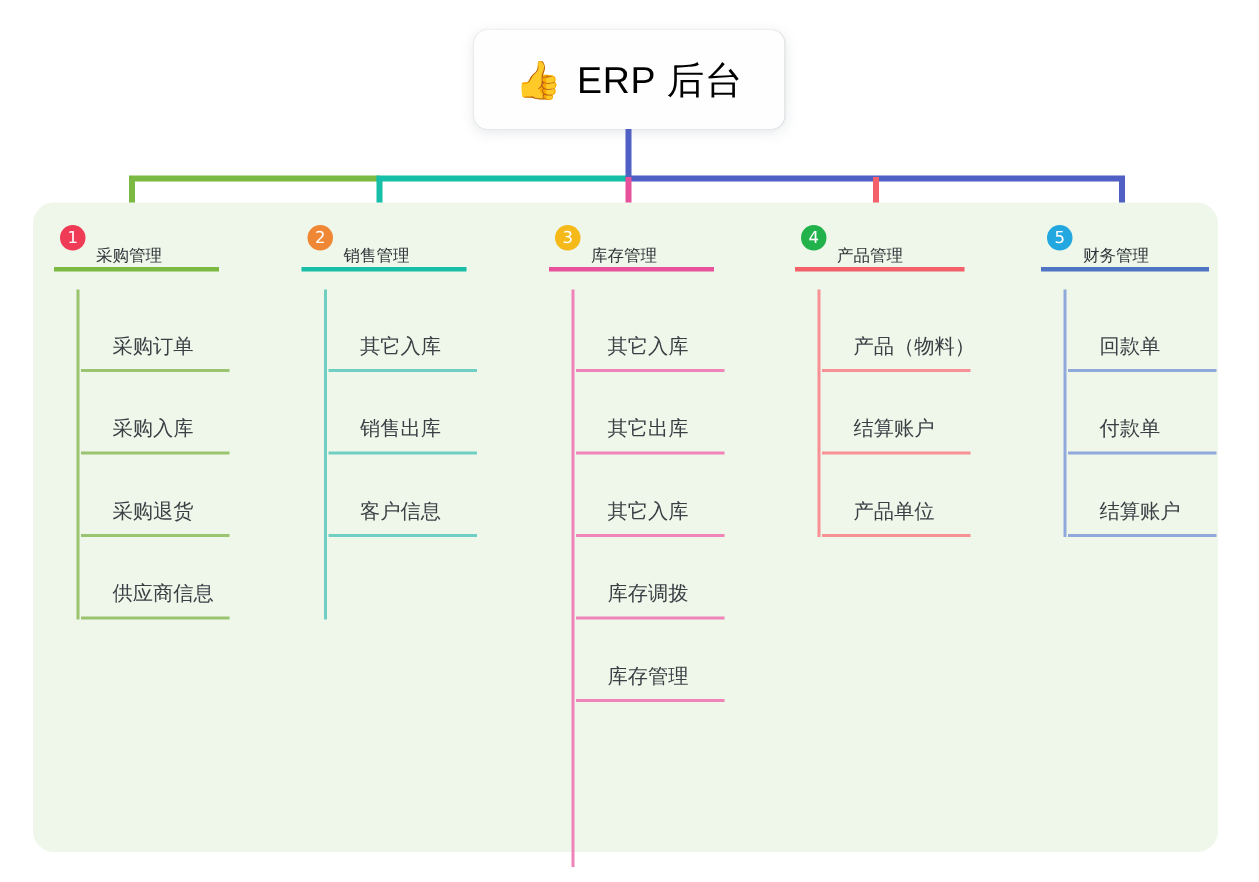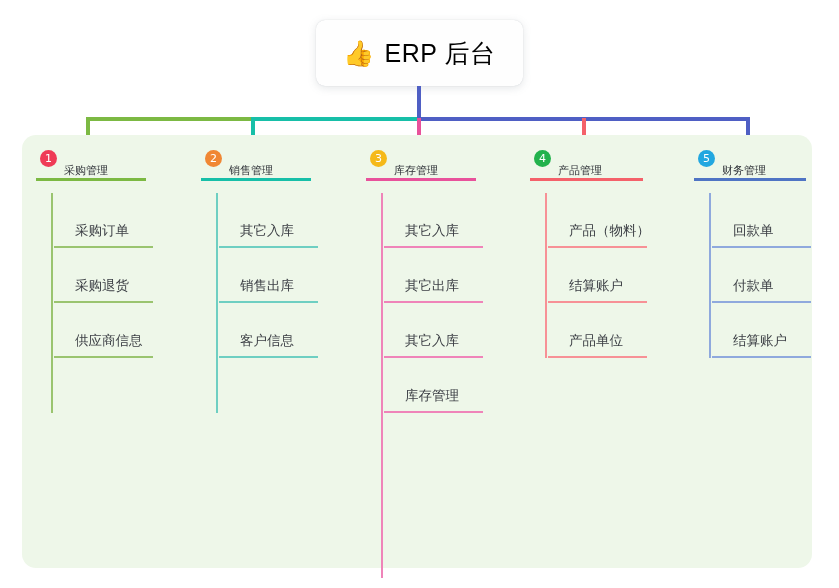--- a/index.html
+++ b/index.html
@@ -203,20 +203,24 @@
           <span class="col-title">采购管理</span>
         </div>
         <div class="col-rule w-c0" style="background: rgb(124, 185, 67);"></div>
         <div class="col-body">
           <div class="spine" style="background: rgb(154, 196, 111); height: 220px;"></div>
           <div class="item">
             <span class="item-label">采购订单</span>
             <div class="item-rule" style="background: rgb(154, 196, 111);"></div>
           </div>
           <div class="item">
+            <span class="item-label">采购入库</span>
+            <div class="item-rule" style="background: rgb(154, 196, 111);"></div>
+          </div>
+          <div class="item">
             <span class="item-label">采购退货</span>
             <div class="item-rule" style="background: rgb(154, 196, 111);"></div>
           </div>
           <div class="item">
             <span class="item-label">供应商信息</span>
             <div class="item-rule" style="background: rgb(154, 196, 111);"></div>
           </div>
         </div>
       </div>
       <div class="column col-1">
@@ -255,20 +259,24 @@
           </div>
           <div class="item">
             <span class="item-label">其它出库</span>
             <div class="item-rule" style="background: rgb(239, 132, 185);"></div>
           </div>
           <div class="item">
             <span class="item-label">其它入库</span>
             <div class="item-rule" style="background: rgb(239, 132, 185);"></div>
           </div>
           <div class="item">
+            <span class="item-label">库存调拨</span>
+            <div class="item-rule" style="background: rgb(239, 132, 185);"></div>
+          </div>
+          <div class="item">
             <span class="item-label">库存管理</span>
             <div class="item-rule" style="background: rgb(239, 132, 185);"></div>
           </div>
         </div>
       </div>
       <div class="column col-3">
         <div class="col-head">
           <span class="badge" style="background: rgb(34, 178, 76);">4</span>
           <span class="col-title">产品管理</span>
         </div>

